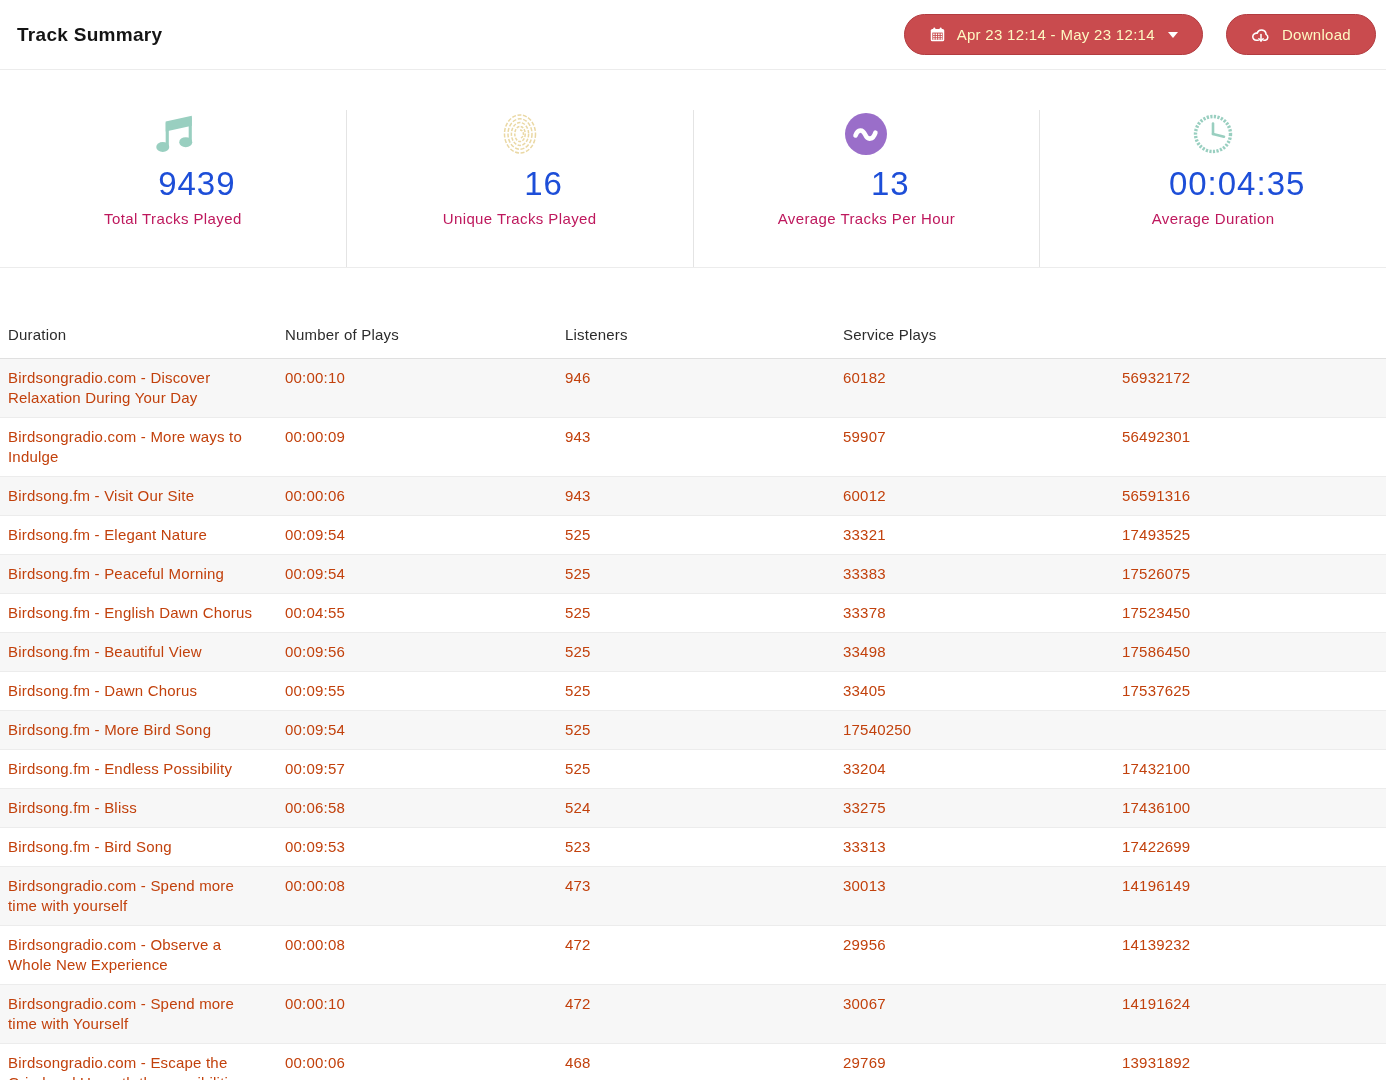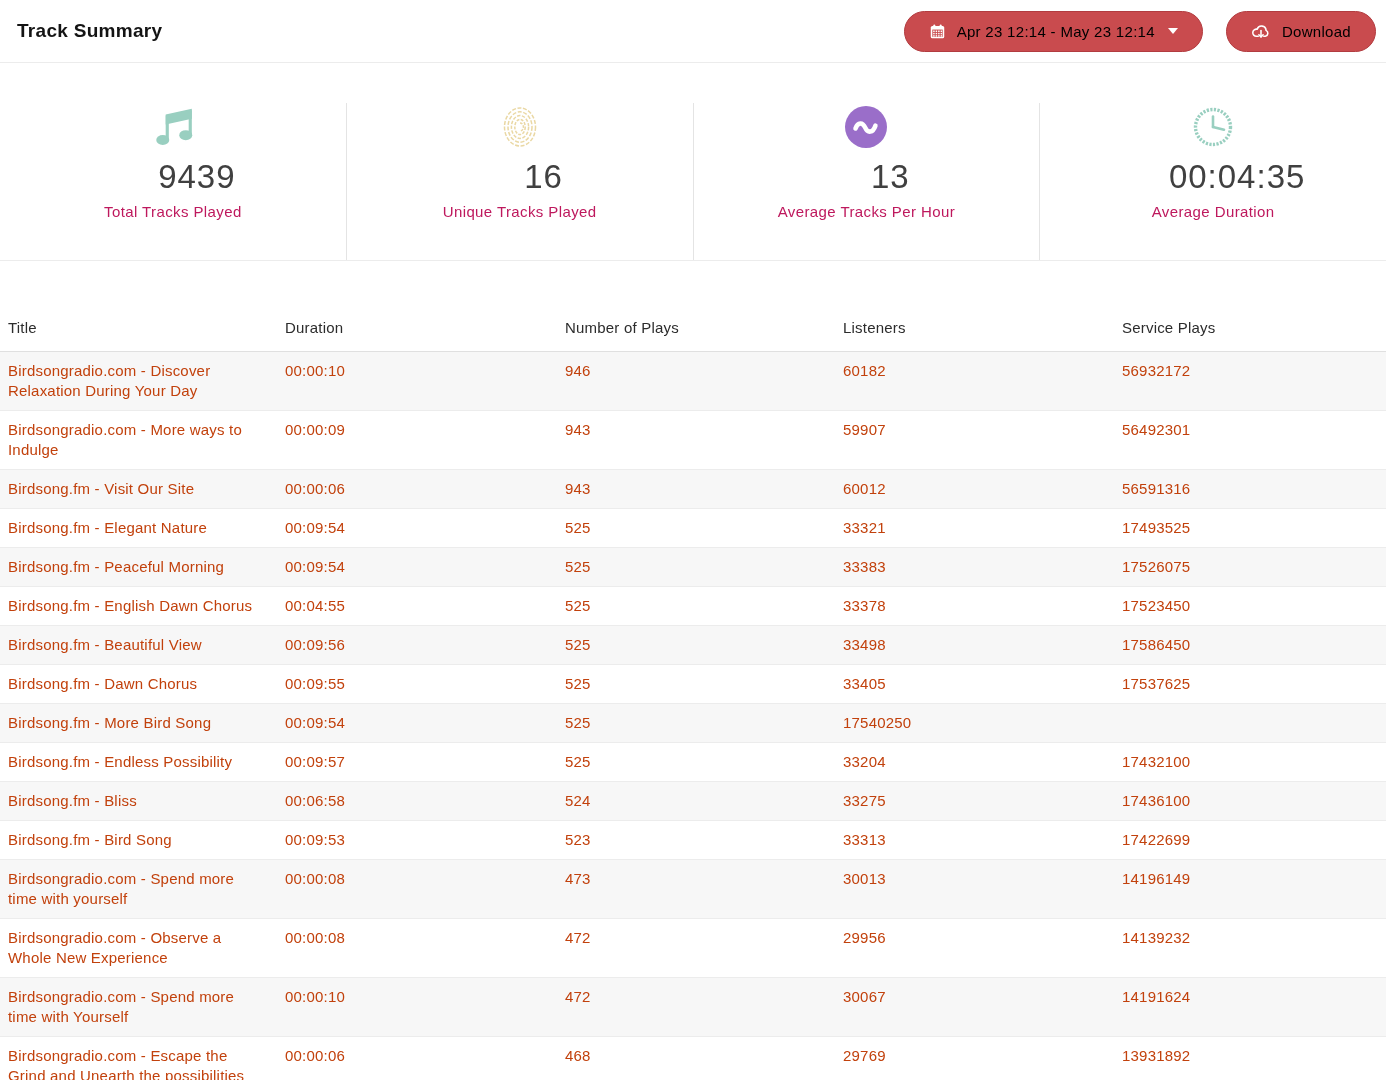--- a/index.html
+++ b/index.html
@@ -7,54 +7,54 @@
   body {
     width: 1386px; height: 1080px;
     font-family: "Liberation Sans", sans-serif;
     color: #4b4b4b;
     overflow: hidden;
   }
 
   
   .topbar {
     display: flex; align-items: center;
-    height: 63px; background: #fff;
+    height: 70px; background: #fff;
     border-bottom: 1px solid #ececec;
     padding: 0 10px 0 17px;
   }
   .page-title {
     font-size: 19px; font-weight: 700; color: #141414; letter-spacing: .3px;
   }
   .topbar-actions { margin-left: auto; display: flex; gap: 23px; align-items: center; }
   .pill-btn {
     display: flex; align-items: center; gap: 11px;
     height: 41px; border-radius: 21px;
     background: #c94b4e; border: 1px solid #b23c40;
-    color: #000000; font-family: "Liberation Sans", sans-serif;
+    color: #fef9c3; font-family: "Liberation Sans", sans-serif;
     font-size: 15px; letter-spacing: .3px;
     padding: 0 24px; cursor: pointer; white-space: nowrap;
   }
   .pill-btn svg { display: block; }
   .caret-down {
     width: 0; height: 0; margin-left: 2px;
     border-left: 5px solid transparent; border-right: 5px solid transparent;
     border-top: 6px solid #fff;
   }
 
   
   .stats {
     display: flex; background: #fff;
     padding-top: 40px; border-bottom: 1px solid #ececec;
   }
   .stat { flex: 1; text-align: center; padding-bottom: 40px; }
   .stat + .stat { border-left: 1px solid #e4e4e4; }
   .stat-icon { height: 48px; display: flex; align-items: center; justify-content: center; }
   .stat-value {
     margin-top: 7px; font-size: 33px; font-weight: 500;
-    color: #404040; letter-spacing: 1px; padding-left: 48px;
+    color: #1d4ed8; letter-spacing: 1px; padding-left: 48px;
   }
   .stat-label { margin-top: 7px; font-size: 15px; color: #be185d; letter-spacing: .4px; }
 
   
   .table-wrap { margin-top: 52px; }
   .trow {
     display: grid;
     grid-template-columns: 285px 280px 278px 279px 1fr;
     align-items: start;
   }
@@ -166,21 +166,20 @@
       </svg>
     </div>
     <div class="stat-value">00:04:35</div>
     <div class="stat-label">Average Duration</div>
   </div>
 
 </div>
 
 <div class="table-wrap">
   <div class="trow thead">
-    <div class="cell">Title</div>
     <div class="cell">Duration</div>
     <div class="cell">Number of Plays</div>
     <div class="cell">Listeners</div>
     <div class="cell">Service Plays</div>
   </div>
   <div class="tbody">
   <div class="trow">
     <div class="cell">Birdsongradio.com - Discover Relaxation During Your Day</div>
     <div class="cell">00:00:10</div>
     <div class="cell">946</div>

